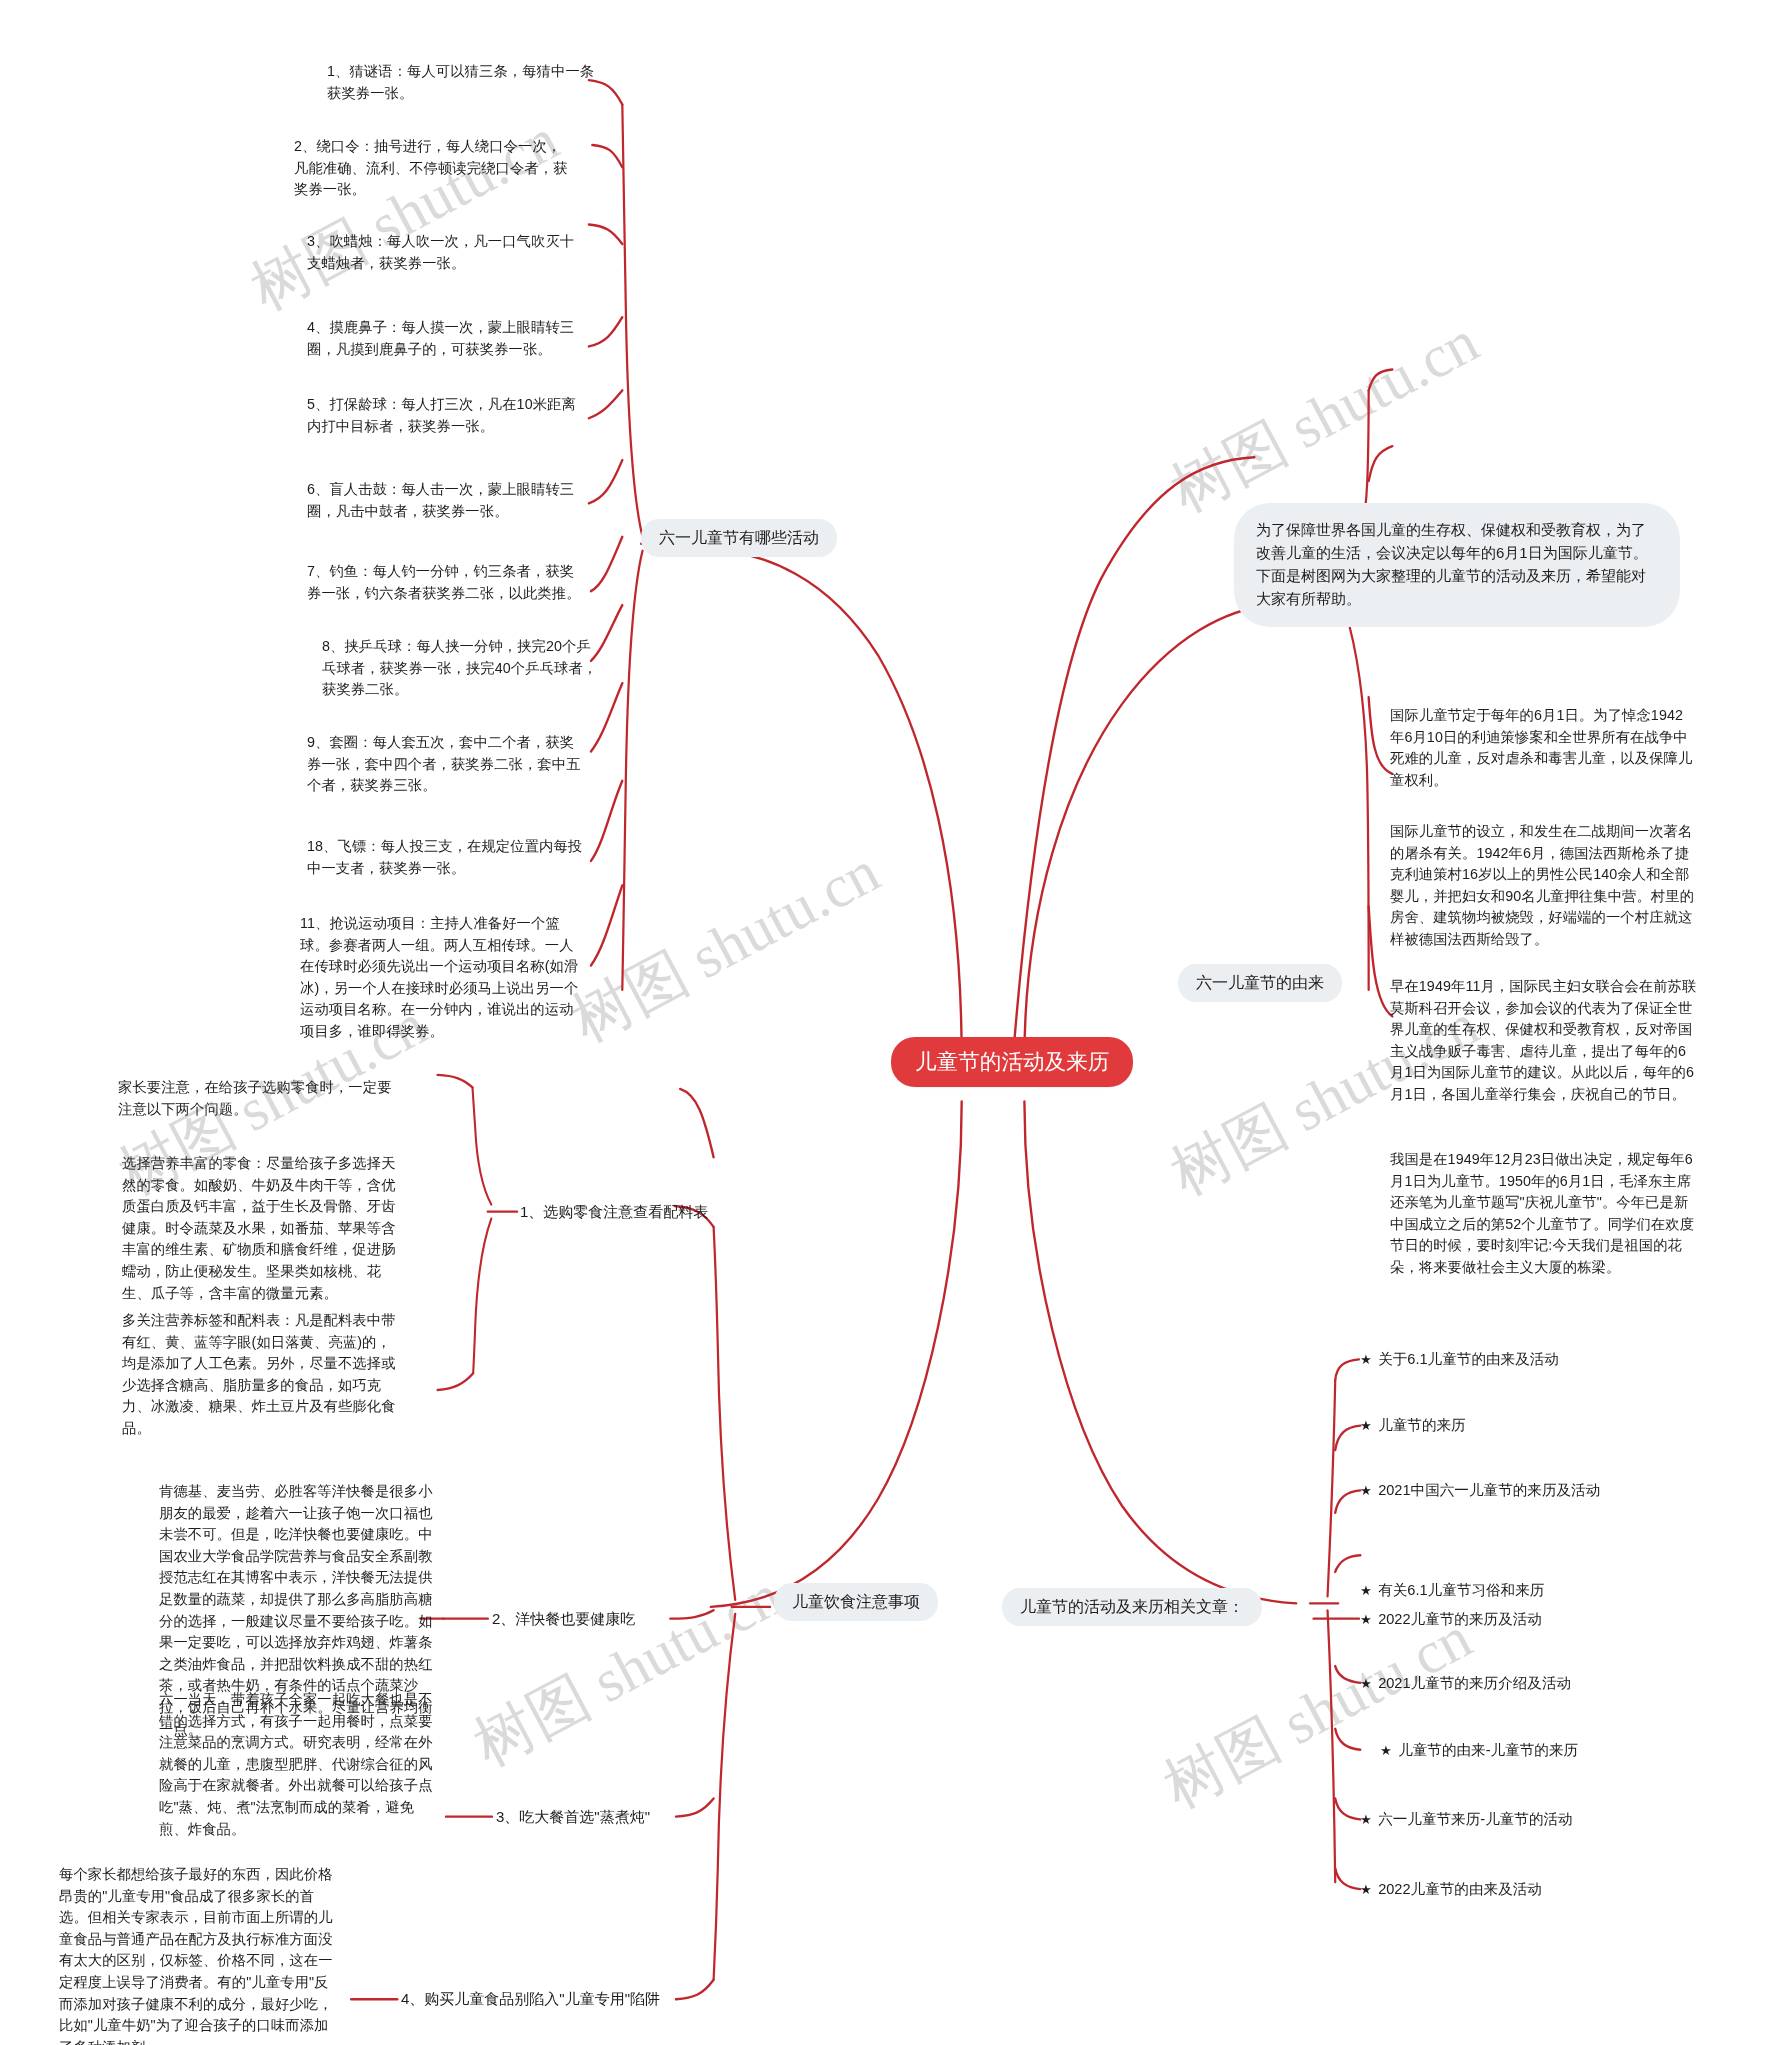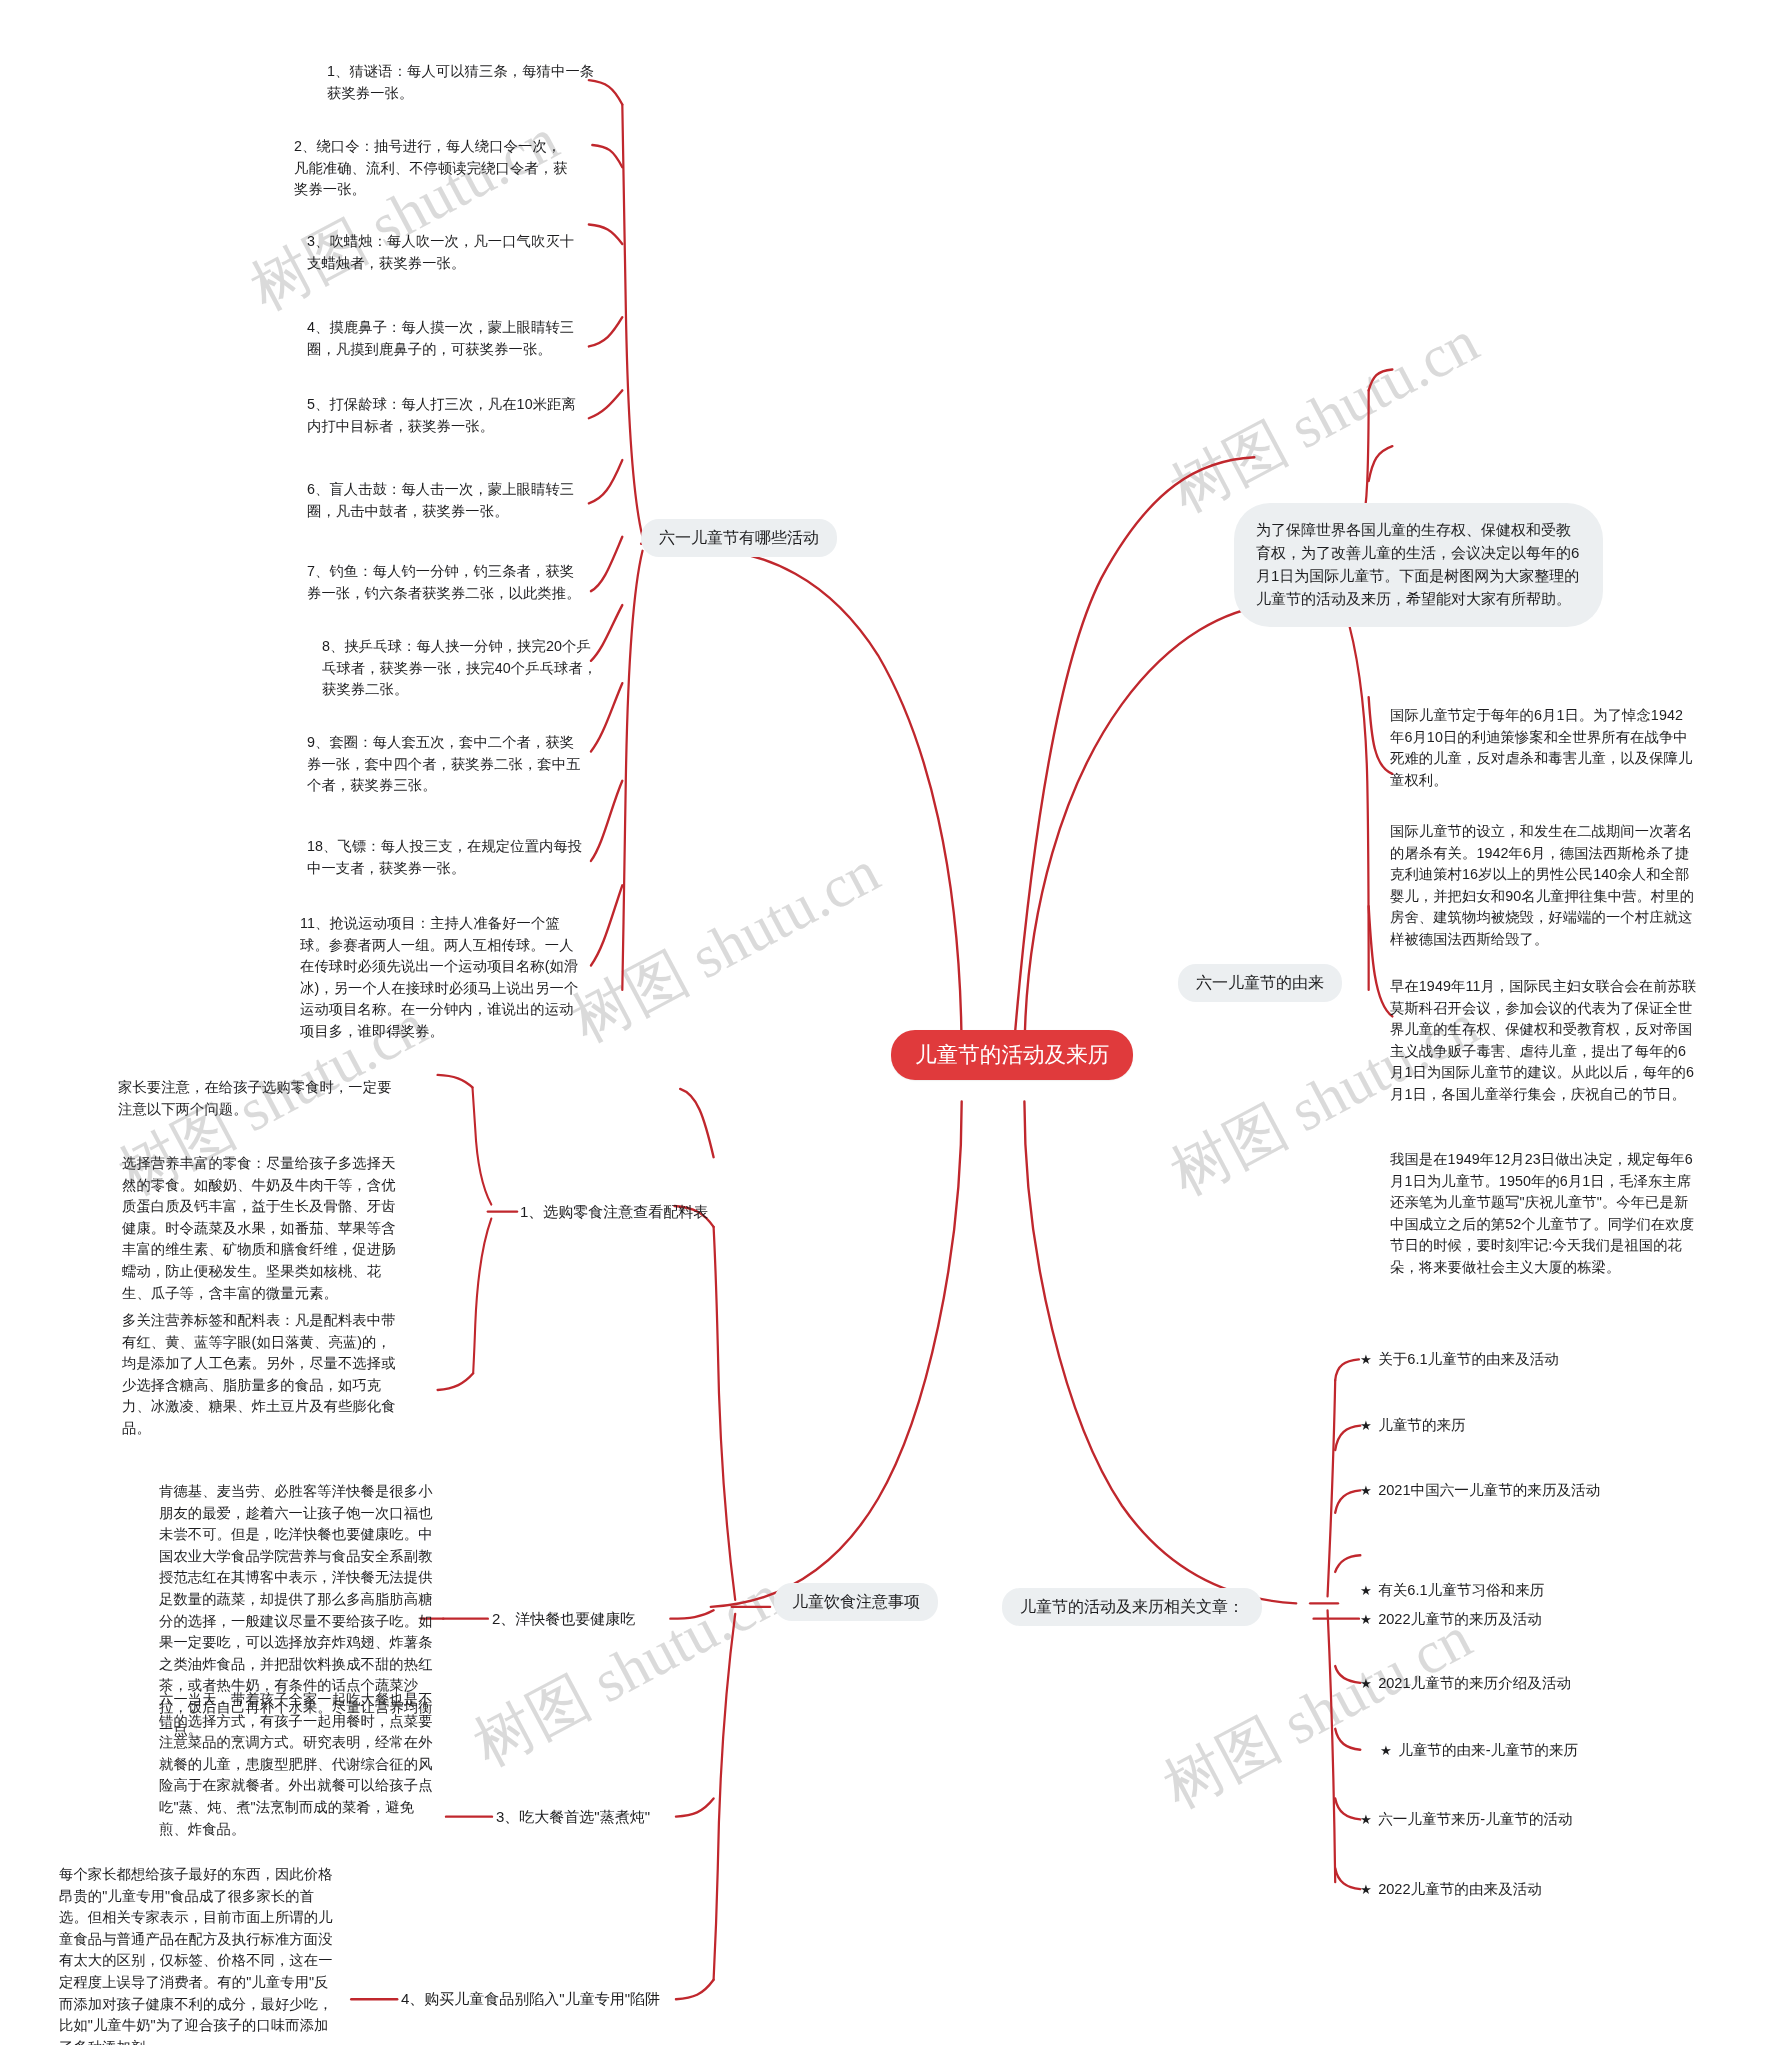--- a/index.html
+++ b/index.html
@@ -52,20 +52,21 @@
   
   .root {
     background:#e03a3c;
     color:#ffffff;
     border-radius:24px;
     font-size:21.6px;
     line-height:28px;
     padding:11px 24px;
     white-space:nowrap;
     box-shadow:0 0.7px 1.4px rgba(0,0,0,.08);
+    margin-top:7px;
   }
 
   
   .sublabel {
     font-size:15px;
     line-height:21px;
     color:#1d1d1f;
     white-space:nowrap;
   }
 
@@ -175,21 +176,21 @@
       <line x1="1880" y1="2300" x2="1920" y2="2300"></line>
     </g>
   </svg>
 
   <div class="layer">
 
   <div class="node root" style="left:891px; top:1030px;">
     <span>儿童节的活动及来历</span>
   </div>
 
-  <div class="node bubble" style="left:1234px; top:503px; width:369px;">
+  <div class="node bubble" style="left:1234px; top:503px; width:446px;">
     <span>为了保障世界各国儿童的生存权、保健权和受教育权，为了改善儿童的生活，会议决定以每年的6月1日为国际儿童节。下面是树图网为大家整理的儿童节的活动及来历，希望能对大家有所帮助。</span>
   </div>
 
   <div class="node" style="left:641px; top:519px;">
     <div class="pill">六一儿童节有哪些活动</div>
   </div>
 
   <div class="node leaf" style="left:307px; top:61px; width:279px;margin-left:20px;"><span>1、猜谜语：每人可以猜三条，每猜中一条获奖券一张。</span></div>
   <div class="node leaf" style="left:294px; top:136px; width:279px;"><span>2、绕口令：抽号进行，每人绕口令一次，凡能准确、流利、不停顿读完绕口令者，获奖券一张。</span></div>
   <div class="node leaf" style="left:307px; top:231px; width:279px;"><span>3、吹蜡烛：每人吹一次，凡一口气吹灭十支蜡烛者，获奖券一张。</span></div>

